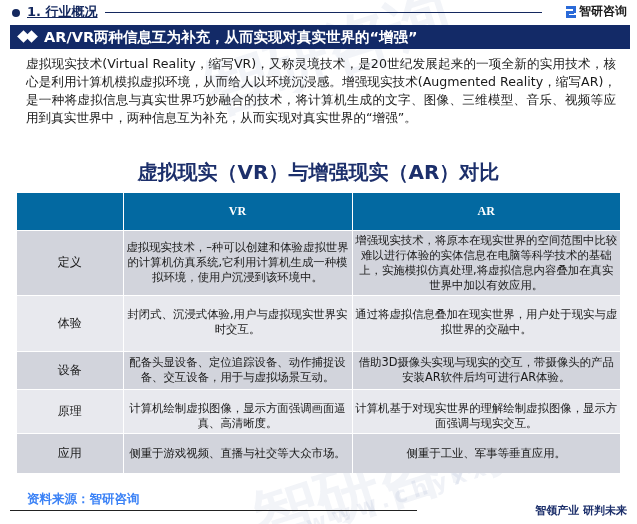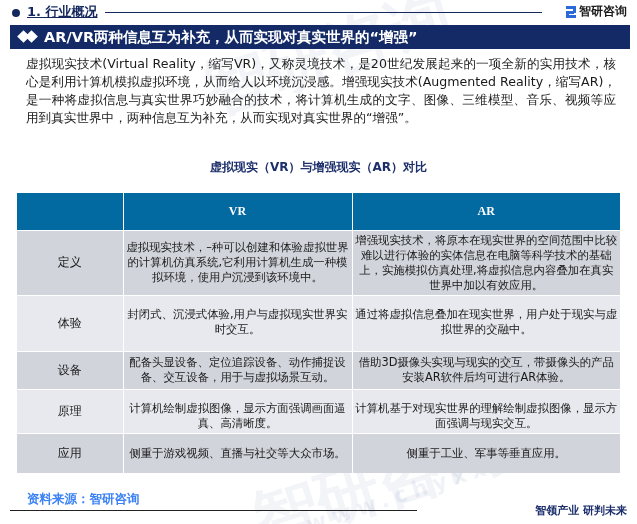--- a/index.html
+++ b/index.html
@@ -22,21 +22,21 @@
   
   .banner { position: absolute; left: 10px; top: 25px; width: 620px; height: 24px; background: #132a67; display: flex; align-items: center; }
   .banner-icon { margin-left: 8px; width: 20px; height: 12px; position: relative; }
   .banner-icon span { position: absolute; top: 1px; width: 9px; height: 9px; background: #ffffff; transform: rotate(45deg); }
   .banner-title { margin-left: 6px; color: #ffffff; font-size: 14.5px; font-weight: bold; }
 
   
   .intro { position: absolute; left: 26px; top: 55px; width: 590px; font-size: 12.6px; line-height: 18px; color: #1a1a1a; text-align: justify; }
 
   
-  .table-title { position: absolute; left: 0; width: 637px; top: 159px; text-align: center; font-size: 12px; font-weight: bold; color: #1c2f6b; }
+  .table-title { position: absolute; left: 0; width: 637px; top: 159px; text-align: center; font-size: 20px; font-weight: bold; color: #1c2f6b; }
 
   
   .cmp-table { position: absolute; left: 17px; top: 193px; width: 603px; border-collapse: collapse; table-layout: fixed; }
   .cmp-table th { background: #0369a1; color: #ffffff; height: 37px; font-family: Liberation Serif, serif; font-size: 12px; font-weight: bold; border-right: 1px solid #ffffff; }
   .cmp-table th:last-child { border-right: none; }
   .cmp-table td { font-size: 11.4px; line-height: 15px; color: #1a1a1a; text-align: center; vertical-align: middle; border-right: 1px solid #ffffff; border-top: 1px solid #ffffff; padding: 2px 2px; }
   .cmp-table td:last-child { border-right: none; }
   .cmp-table tr.dark td { background: #d2d4dc; }
   .cmp-table tr.light td { background: #e8e9ee; }
   .cmp-table td.label { font-size: 12px; }

